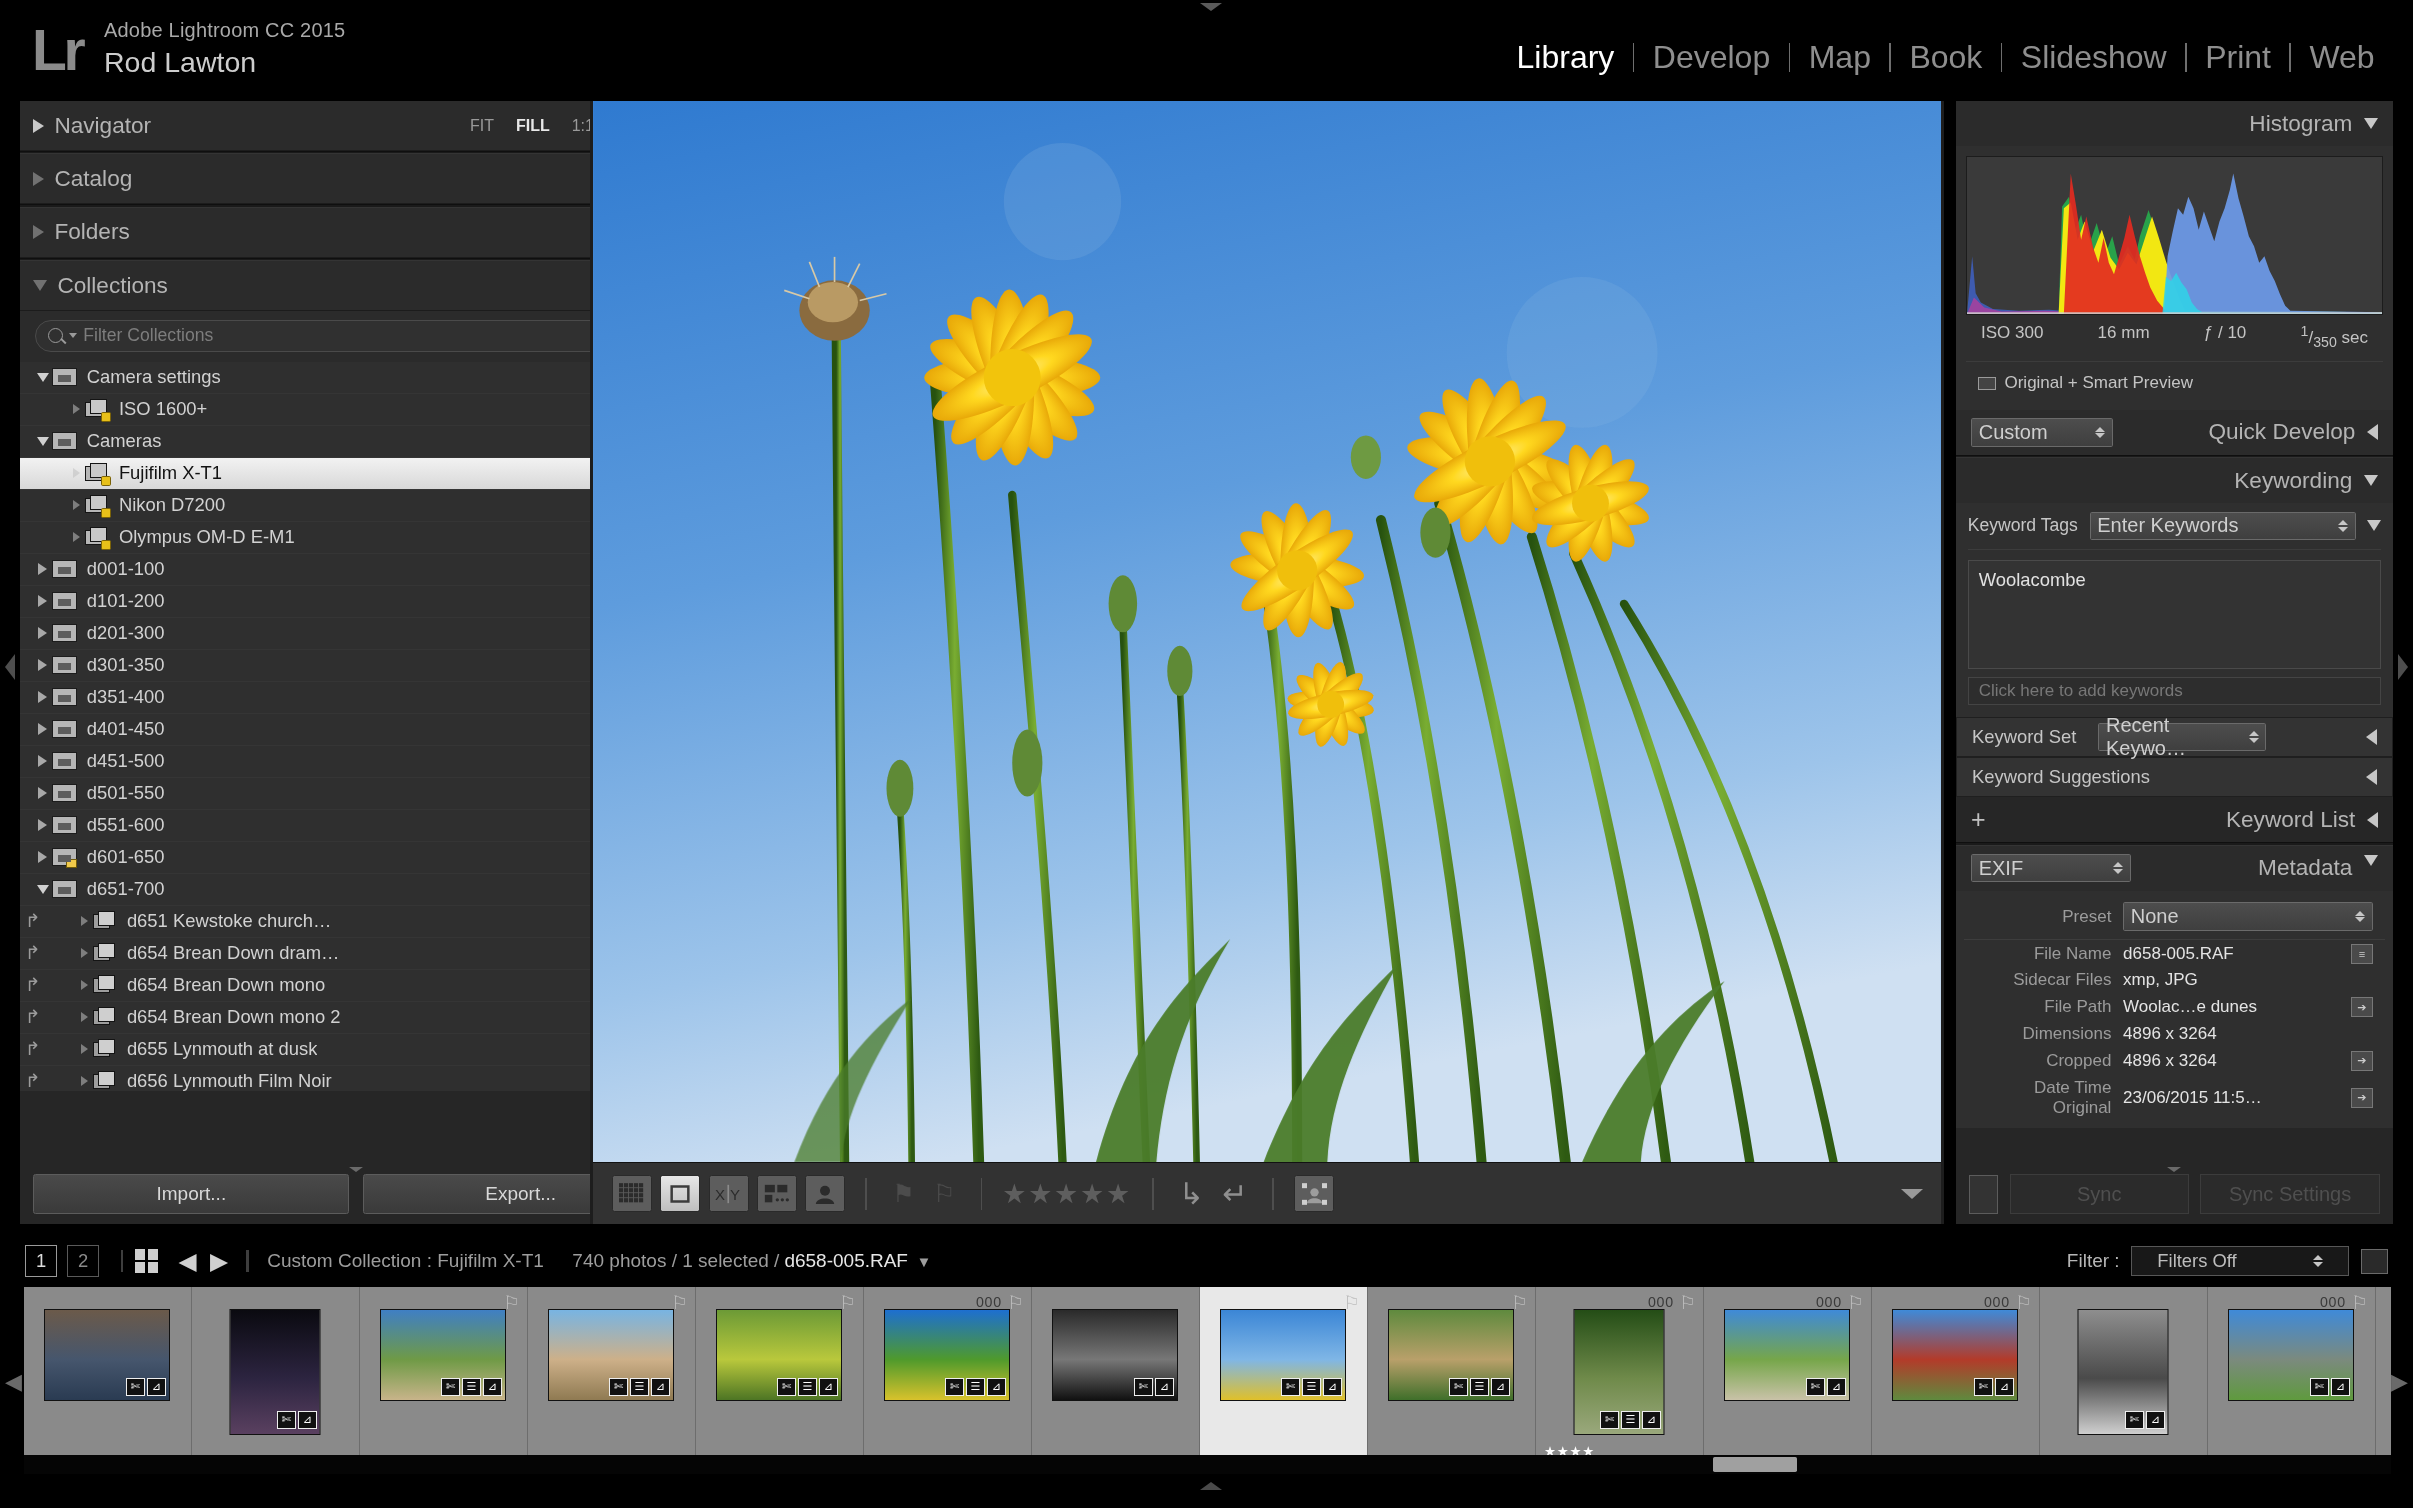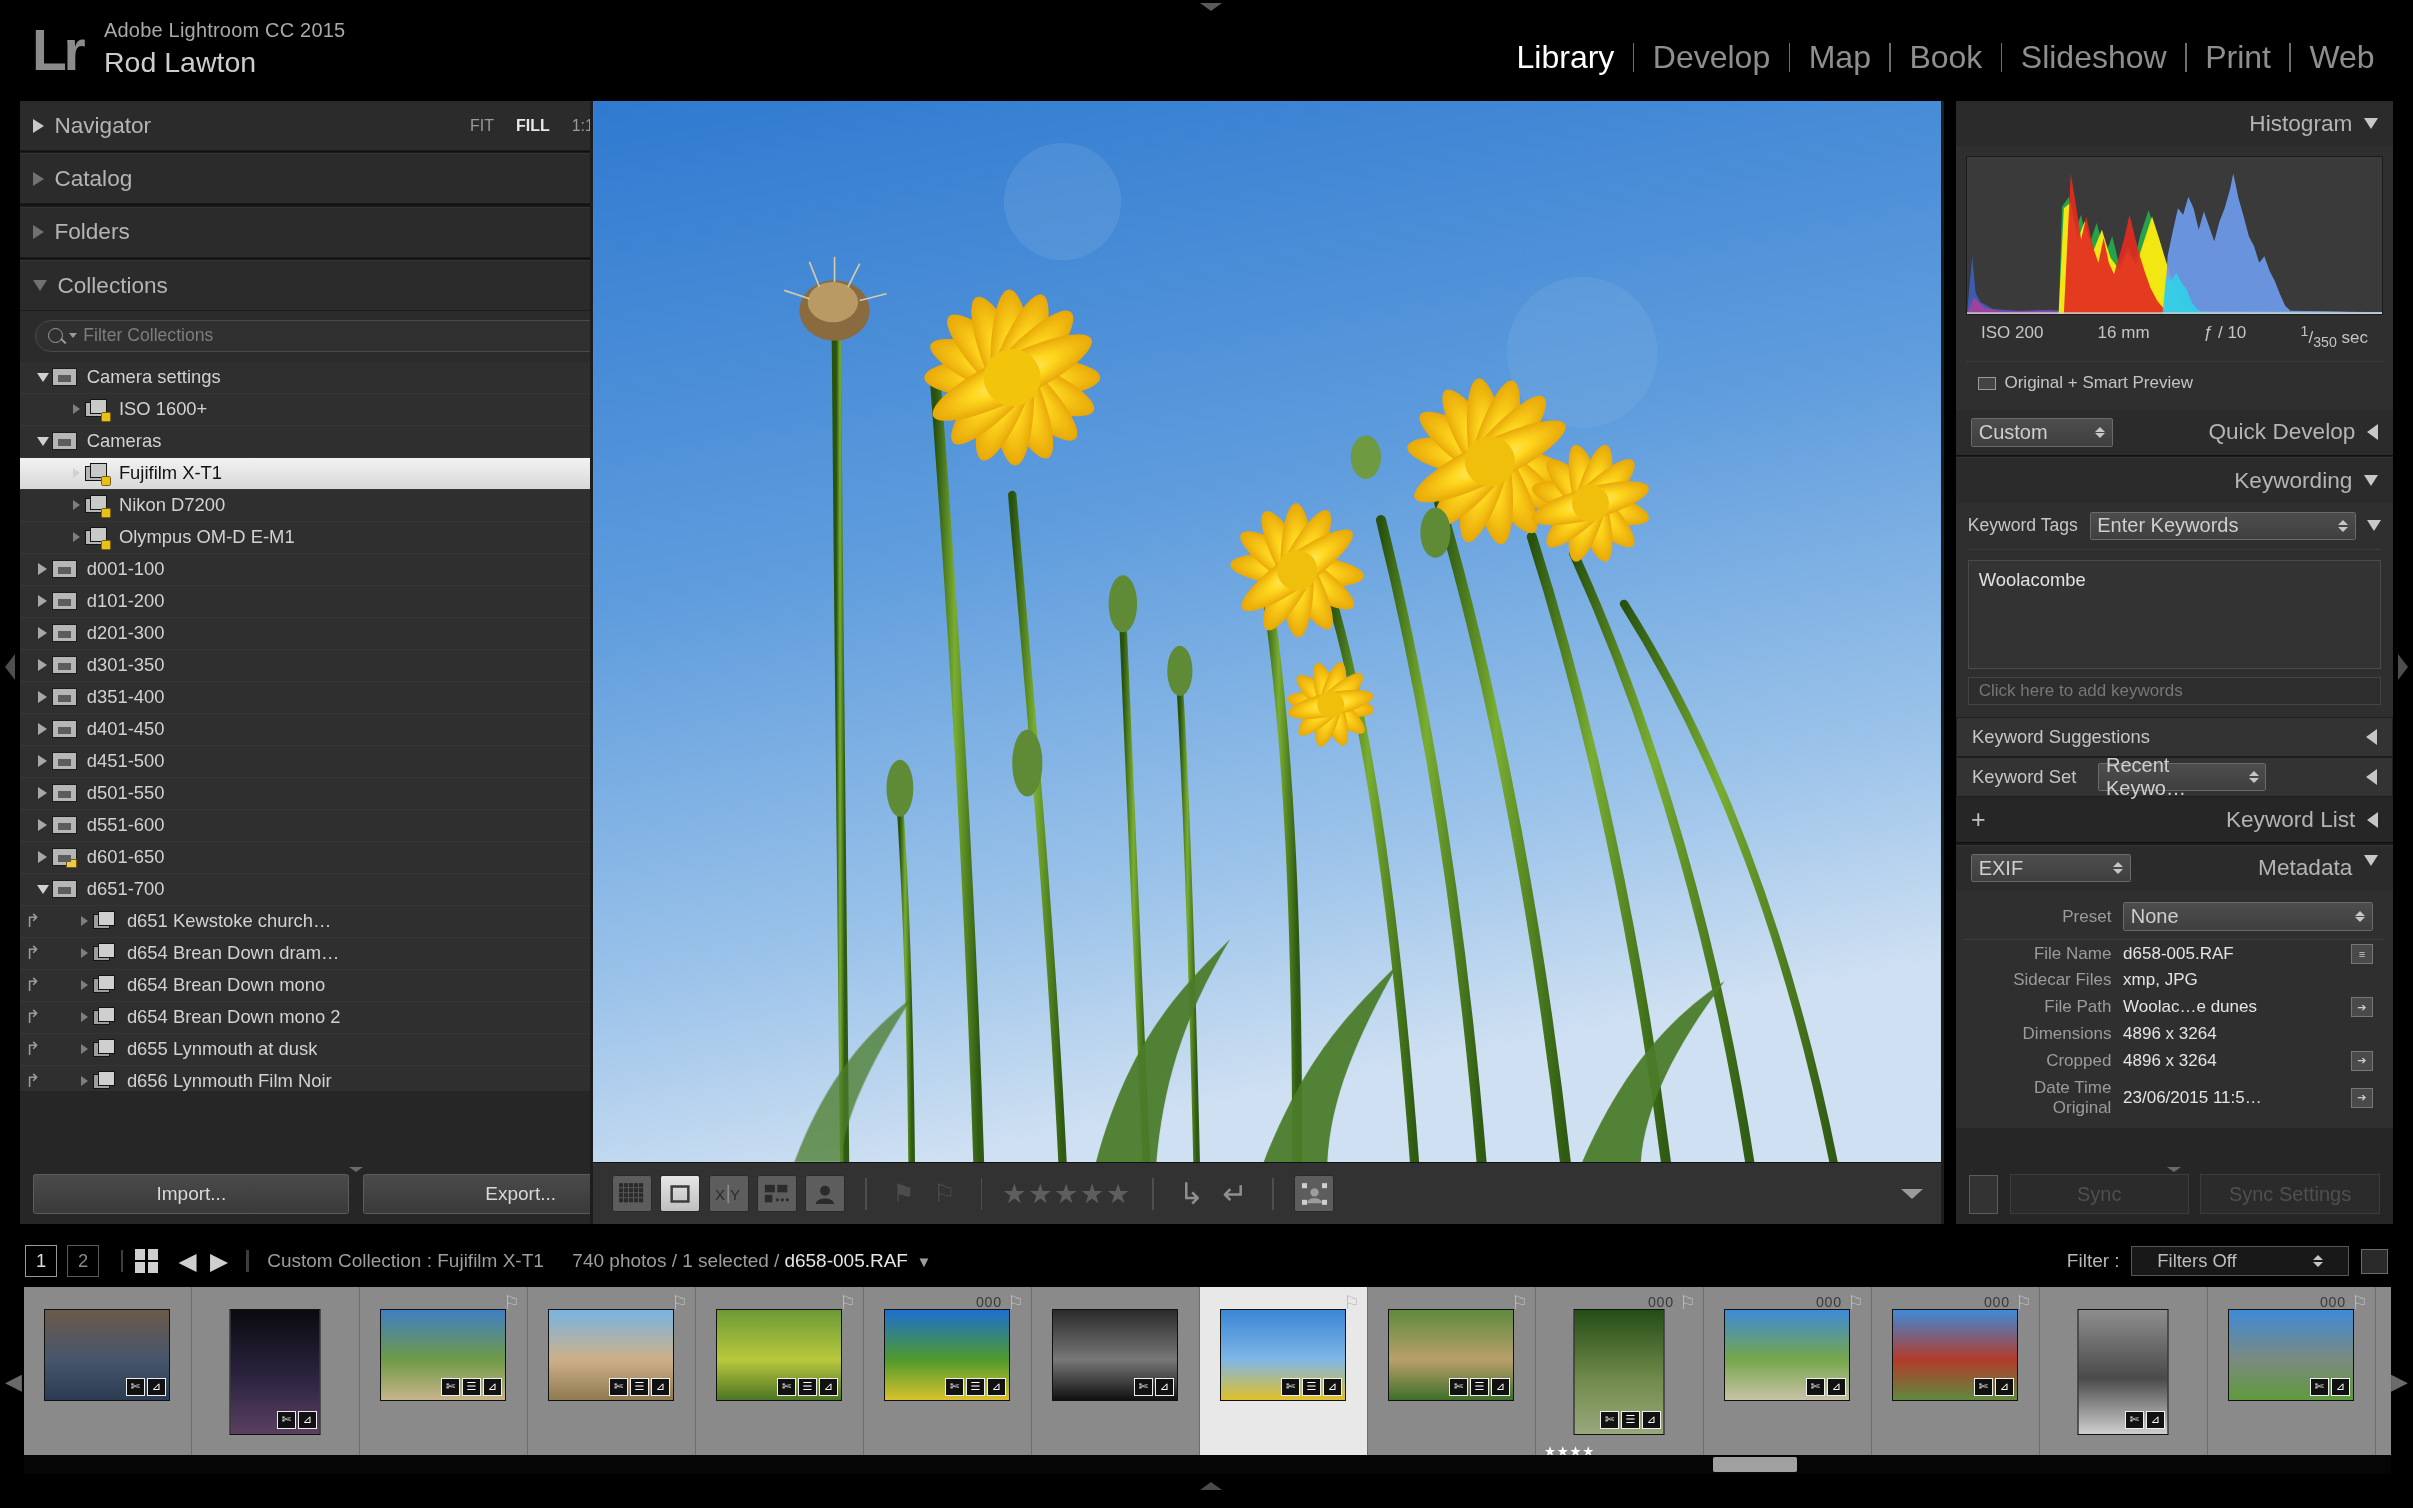--- a/index.html
+++ b/index.html
@@ -740,21 +740,21 @@
           <path d="M0,190 L8,170 L20,182 L40,187 L90,186 L140,188 L480,189 L480,190 Z" fill="#c23b9a" opacity="0.7"></path>
           <path d="M106,190 L110,60 L118,48 L124,92 L132,70 L140,110 L150,80 L160,118 L168,96 L176,130 L186,108 L194,124 L200,96 L210,64 L218,90 L226,120 L232,145 L240,168 L250,182 L258,186 L480,188 L480,190 Z" fill="#27a84b" opacity="0.95"></path>
           <path d="M106,190 L112,62 L120,55 L128,100 L136,78 L146,114 L156,88 L166,122 L176,136 L186,116 L196,130 L204,104 L214,72 L222,98 L230,126 L238,150 L246,172 L252,186 L480,188 L480,190 Z" fill="#f2e712"></path>
           <path d="M112,190 L120,20 L126,58 L132,100 L138,72 L146,110 L152,128 L158,98 L164,128 L170,142 L176,120 L182,98 L188,70 L194,96 L200,120 L206,140 L212,158 L220,174 L228,184 L236,188 L480,189 L480,190 Z" fill="#e32b21" opacity="0.92"></path>
           <path d="M228,190 L232,120 L238,90 L244,62 L250,70 L256,48 L262,62 L268,88 L274,66 L280,84 L286,102 L292,78 L298,62 L304,40 L308,20 L314,50 L320,72 L326,96 L332,108 L338,128 L344,120 L350,138 L356,150 L362,166 L368,180 L374,186 L480,188 L480,190 Z" fill="#6d9ae8" opacity="0.93"></path>
           <path d="M226,190 L230,145 L236,150 L242,140 L248,152 L254,160 L260,176 L266,184 L272,188 L480,189 L480,190 Z" fill="#2fd4e8" opacity="0.85"></path>
           <path d="M0,188 L480,188 L480,190 L0,190 Z" fill="#cfcfcf" opacity="0.85"></path>
         </svg>
       </div>
       <div class="exifrow">
-        <span>ISO 200</span>
+        <span>ISO 300</span>
         <span>16 mm</span>
         <span>ƒ / 10</span>
         <span>
           <sup>1</sup>/<sub>350</sub>
           <span>sec</span>
         </span>
       </div>
       <div class="smartprev">
         <span class="spico"></span>
         <span>Original + Smart Preview</span>
@@ -795,32 +795,32 @@
       </div>
       <div class="kwarea">
         <span>Woolacombe</span>
       </div>
       <div class="kwadd">
         <span>Click here to add keywords</span>
       </div>
     </div>
 
     <div class="secrow">
-      <span>Keyword Suggestions</span>
-      <div style="margin-left:auto" class="tri-l"></div>
-    </div>
-    <div class="secrow">
       <span>Keyword Set</span>
       <div class="selbox" style="width:168px;margin-left:22px">
         <span>Recent Keywo…</span>
         <span class="spin">
             <i class="u"></i>
             <i class="d"></i>
           </span>
       </div>
+      <div style="margin-left:auto" class="tri-l"></div>
+    </div>
+    <div class="secrow">
+      <span>Keyword Suggestions</span>
       <div style="margin-left:auto" class="tri-l"></div>
     </div>
 
     <div class="rhdr" style="justify-content:space-between;background:#262626">
       <span style="color:#c0c0c0;font-size:25px">+</span>
       <div style="display:flex;align-items:center;">
         <div class="rtitle">Keyword List</div>
         <div class="tri-l"></div>
       </div>
     </div>

